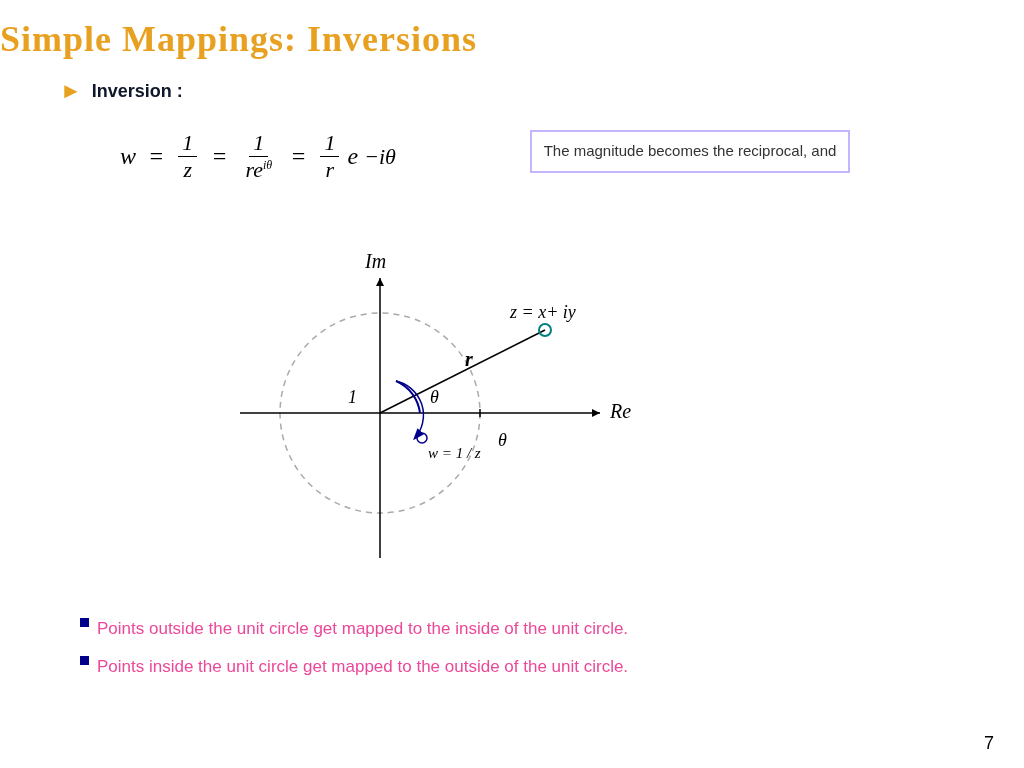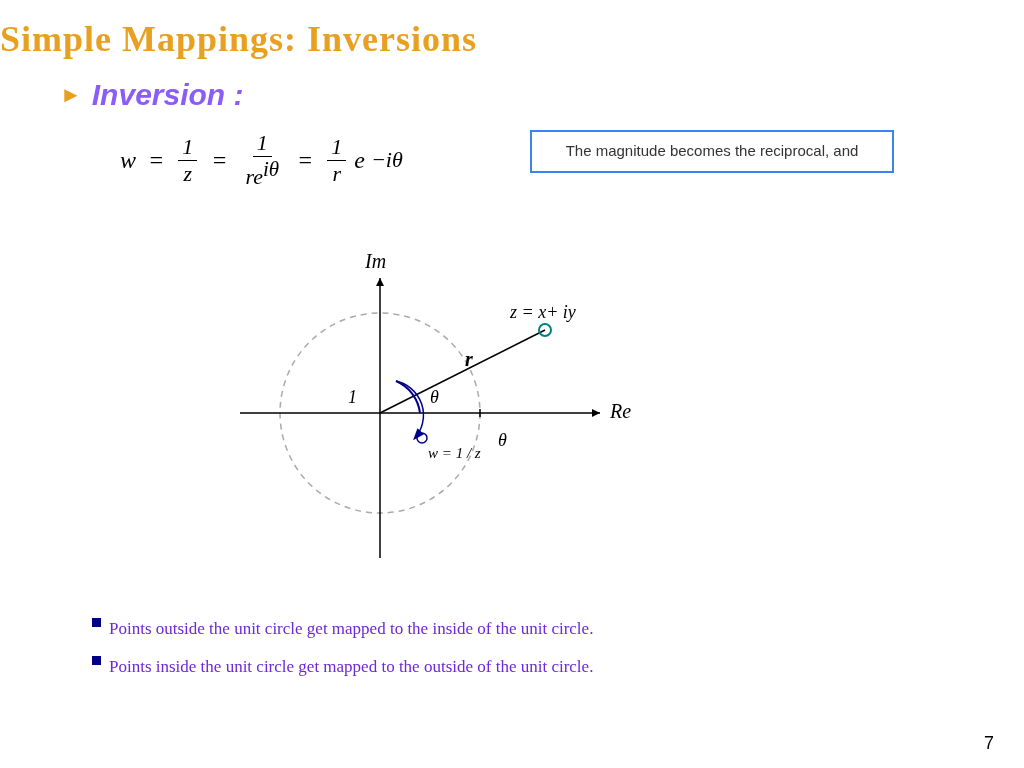--- a/index.html
+++ b/index.html
@@ -30,44 +30,43 @@
       display: flex;
       align-items: center;
       gap: 10px;
     }
     .bullet-arrow {
       color: #E8A020;
       font-size: 22px;
       font-weight: bold;
     }
     .inversion-text {
-      color: #8b5cf6;
-      font-size: 30px;
+      color: #0f172a;
+      font-size: 18px;
       font-weight: bold;
       font-family: Arial, sans-serif;
-      font-style: italic;
     }
 
     
     .formula-area {
       position: absolute;
       top: 130px;
       left: 120px;
       display: flex;
       align-items: center;
       gap: 18px;
     }
 
     .formula-box {
-      border: 2px solid #3b82f6;
+      border: 2px solid #c4b5fd;
       padding: 8px 1px;
       position: absolute;
       top: 130px;
       left: 530px;
-      width: 364px;
+      width: 320px;
       font-size: 15px;
       font-family: Arial, sans-serif;
       color: #333;
       line-height: 1.5;
       text-align: center;
     }
     .frac {
       display: inline-flex;
       flex-direction: column;
       align-items: center;
@@ -84,40 +83,40 @@
       font-size: 22px;
     }
     .math-row {
       display: flex;
       align-items: center;
       gap: 6px;
       font-style: italic;
       font-size: 24px;
     }
     sup {
-      font-size: 21px;
+      font-size: 12px;
     }
 
     
     .diagram-container {
       position: absolute;
       top: 218px;
       left: 180px;
       width: 500px;
       height: 340px;
     }
 
     
     .bullets {
       position: absolute;
       bottom: 80px;
-      left: 92px;
+      left: 80px;
       font-size: 17px;
-      font-family: Liberation Serif, serif;
-      color: #6d28d9;
+      font-family: Liberation Sans, sans-serif;
+      color: #ec4899;
       line-height: 2;
     }
     .bullet-item {
       display: flex;
       align-items: flex-start;
       gap: 8px;
       margin-bottom: 4px;
     }
     .bullet-square {
       width: 9px;

